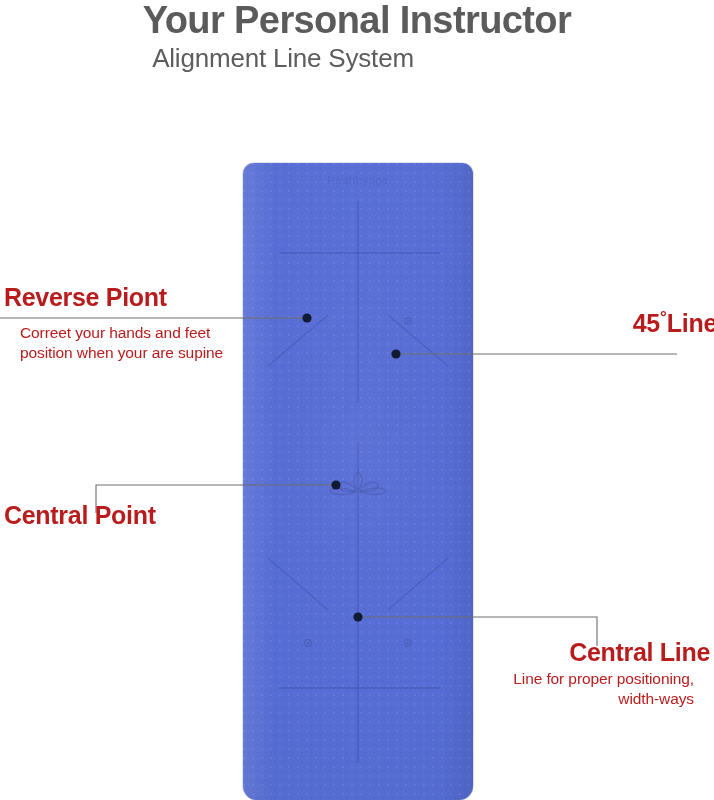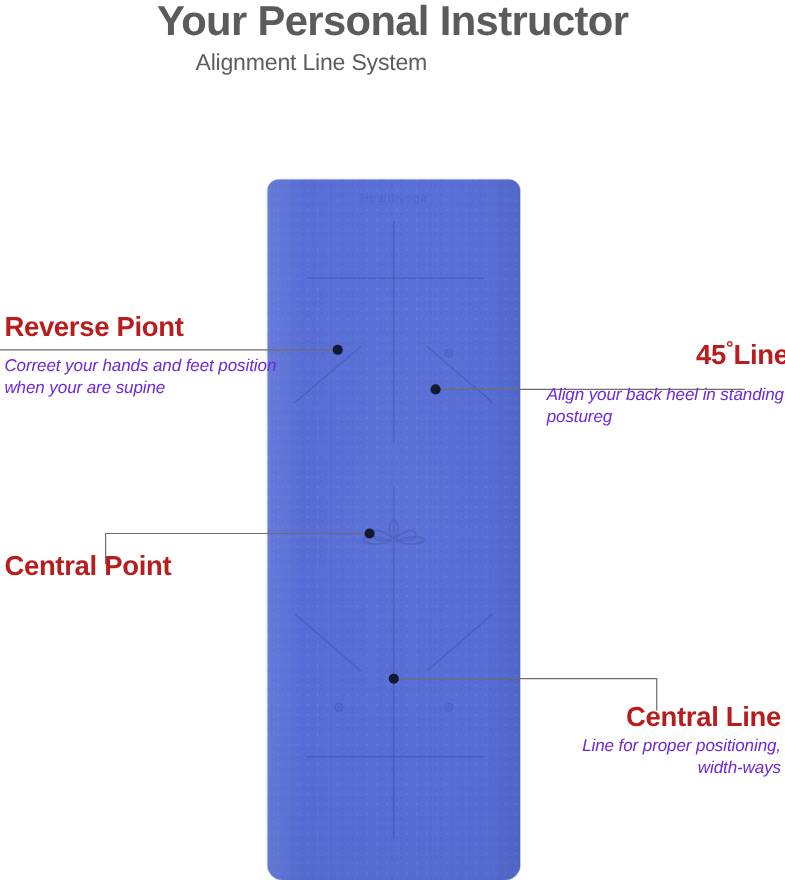--- a/index.html
+++ b/index.html
@@ -12,21 +12,21 @@
   .stage{position:absolute;inset:0;}
 
   
   .hdr-title{
     position:absolute;left:0;top:-2px;width:714px;text-align:center;
     font-size:38px;line-height:44px;font-weight:700;color:#5b5b5b;
     letter-spacing:-0.6px;
   }
   .hdr-sub{
     position:absolute;left:0;top:43px;width:566px;text-align:center;
-    font-size:21px;line-height:30px;font-weight:400;color:#5d5d5d;
+    font-size:26px;line-height:30px;font-weight:400;color:#5d5d5d;
     letter-spacing:-0.2px;
   }
 
   
   .mat{
     position:absolute;left:243px;top:163px;width:230px;height:637px;
     border-radius:11px 11px 14px 14px;
     background:
       linear-gradient(90deg,rgba(255,255,255,.10) 0%,rgba(255,255,255,0) 14%,
                       rgba(0,0,0,0) 86%,rgba(0,0,0,.06) 100%),
@@ -59,22 +59,22 @@
   
   .leaders{position:absolute;left:0;top:0;width:714px;height:800px;}
 
   
   .callout{position:absolute;}
   .callout h3{
     margin:0;font-weight:700;color:#b91c1c;
     font-size:25px;line-height:29px;letter-spacing:-0.3px;
   }
   .callout p{
-    margin:0;color:#6d28d9;font-size:15.5px;line-height:19.5px;
-    font-weight:400;letter-spacing:-0.1px;font-style:italic;
+    margin:16px;color:#b91c1c;font-size:15.5px;line-height:19.5px;
+    font-weight:400;letter-spacing:-0.1px;
   }
   .c-left h3,.c-left p{text-align:left;}
   .c-right h3{text-align:right;}
   .c-right p{text-align:left;}
 
   #co-reverse{left:4px;top:283px;width:250px;}
   #co-reverse p{margin-top:11px;}
 
   #co-central-point{left:4px;top:501px;width:260px;}
   #co-central-point p{margin-top:3px;}
@@ -166,21 +166,20 @@
     <h3>Reverse Piont</h3>
     <p>Correet your hands and feet position when your are supine</p>
   </div>
 
   <div class="callout c-left" id="co-central-point">
     <h3>Central Point</h3>
   </div>
 
   <div class="callout c-right" id="co-45">
     <h3><span>45</span><span class="deg">°</span><span>Line</span></h3>
-    <p>Align your back heel in standing postureg</p>
   </div>
 
   <div class="callout c-right" id="co-central-line">
     <h3>Central Line</h3>
     <p>Line for proper positioning, width-ways</p>
   </div>
 
 </div>
 
 </body></html>

